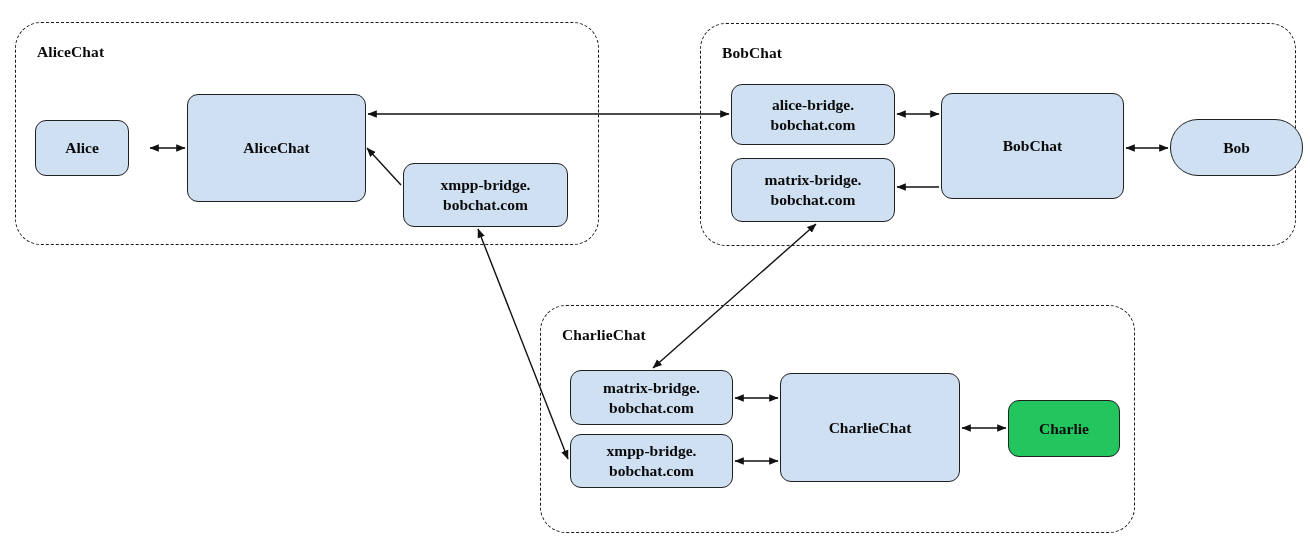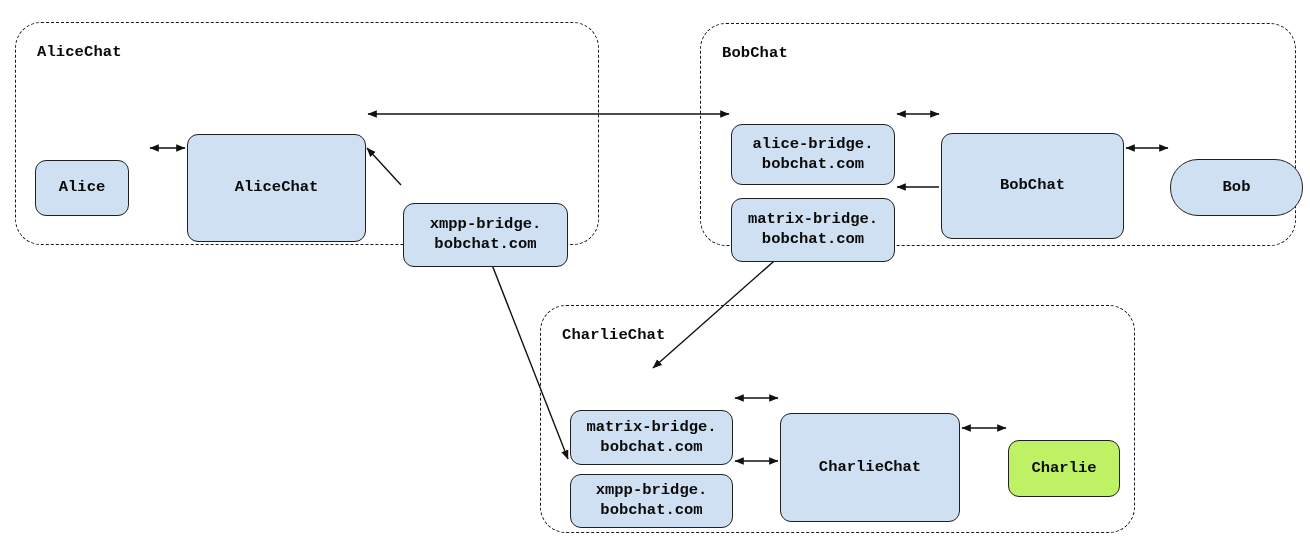--- a/index.html
+++ b/index.html
@@ -5,21 +5,21 @@
   html, body {
     margin: 0;
     padding: 0;
     background: #ffffff;
   }
   #canvas {
     position: relative;
     width: 1310px;
     height: 557px;
     background: #ffffff;
-    font-family: Liberation Mono, monospace;
+    font-family: Liberation Serif, serif;
     overflow: hidden;
   }
   .group {
     position: absolute;
     border: 1.6px dashed #1a1a1a;
     border-radius: 26px;
     background: transparent;
     box-sizing: border-box;
   }
   .group-label {
@@ -38,21 +38,20 @@
     box-sizing: border-box;
     display: flex;
     align-items: center;
     justify-content: center;
     text-align: center;
     font-size: 15.5px;
     font-weight: bold;
     color: #0a0a0a;
     line-height: 1.28;
     padding: 2px 0;
-    margin-top: 40px;
   }
   .node .label-line {
     display: block;
     white-space: nowrap;
   }
   #edges {
     position: absolute;
     left: 0;
     top: 0;
     width: 1310px;
@@ -146,20 +145,20 @@
         <div>
           <span class="label-line">xmpp-bridge.</span>
           <span class="label-line">bobchat.com</span>
         </div>
       </div>
       <div class="node" style="left: 780px; top: 373px; width: 180px; height: 109px; background: rgb(207, 224, 243); border-color: rgb(32, 32, 32);">
         <div>
           <span class="label-line">CharlieChat</span>
         </div>
       </div>
-      <div class="node" style="left: 1008px; top: 400px; width: 112px; height: 57px; background: #bef264; border-color: rgb(32, 32, 32);">
+      <div class="node" style="left: 1008px; top: 400px; width: 112px; height: 57px; background: #22c55e; border-color: rgb(32, 32, 32);">
         <div>
           <span class="label-line">Charlie</span>
         </div>
       </div>
     </div>
 
 </div>
 
 </body></html>

